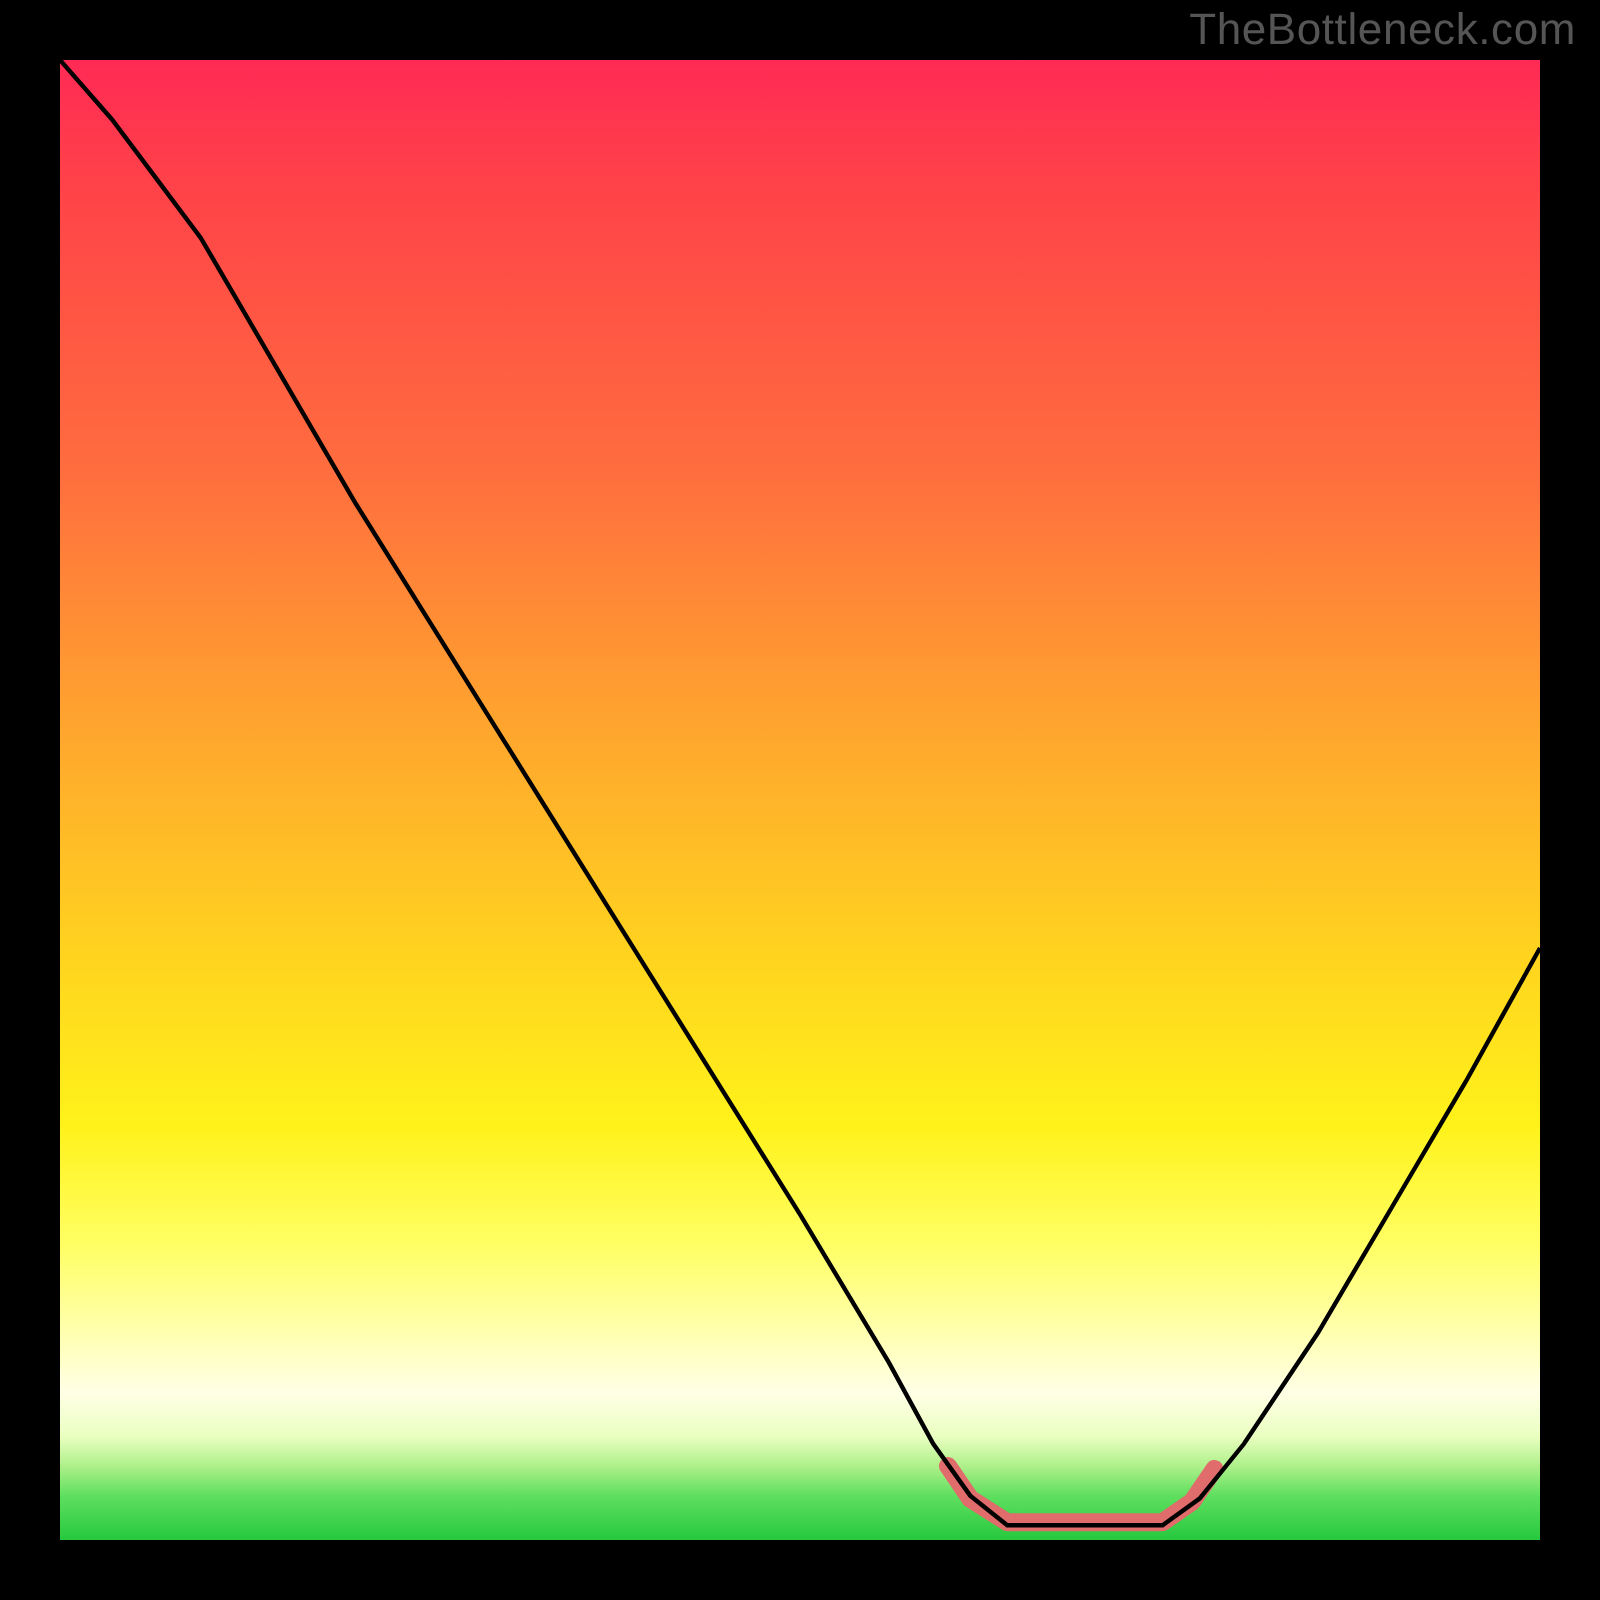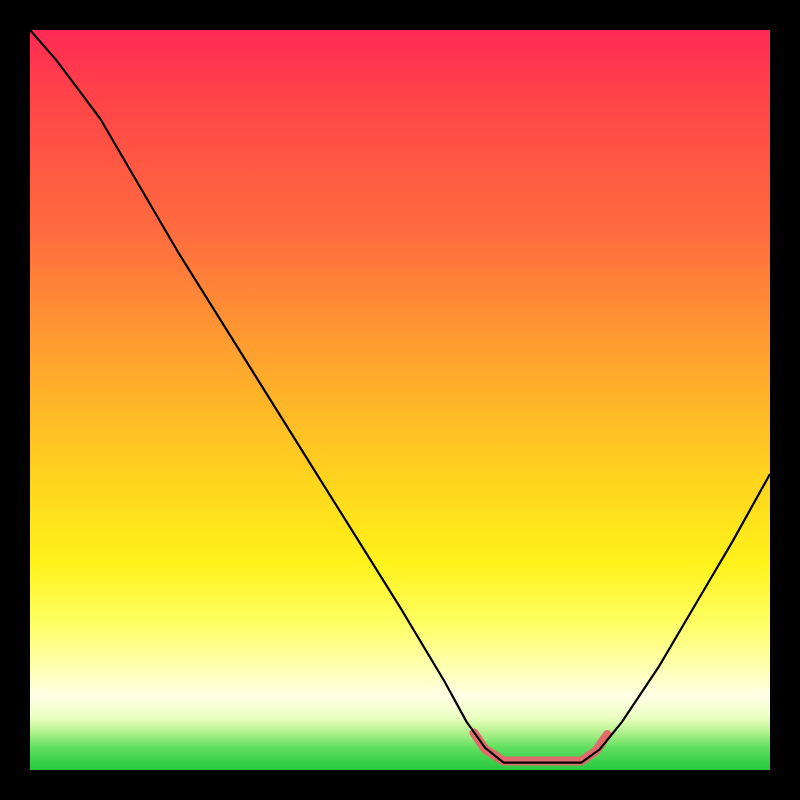--- a/index.html
+++ b/index.html
@@ -61,20 +61,21 @@
     inset: 0;
     width: 100%;
     height: 100%;
     display: block;
   }
 </style>
 </head>
 <body>
 
 <div class="stage">
+  <div class="watermark">TheBottleneck.com</div>
 
   <div class="plot">
     <div class="gradient"></div>
     <svg class="curve" viewBox="0 0 740 740" preserveAspectRatio="none">
       <path id="series-valley-highlight" d="M444.00 703.00 L455.10 719.28 L473.60 731.12 L518.00 731.12 L551.30 731.12 L566.10 720.76 L577.20 704.48" fill="none" stroke="#e06c6c" stroke-width="9" stroke-linecap="round" stroke-linejoin="round"></path>
       <path id="series-main-curve" d="M0.00 0.00 L25.90 29.60 L48.10 59.20 L70.30 88.80 L96.20 133.20 L148.00 222.00 L222.00 340.40 L296.00 458.80 L370.00 577.20 L414.40 651.20 L436.60 691.90 L455.10 717.80 L473.60 732.60 L518.00 732.60 L551.30 732.60 L569.80 719.28 L592.00 691.90 L629.00 636.40 L666.00 573.50 L703.00 510.60 L740.00 444.00" fill="none" stroke="#000000" stroke-width="2.2"></path>
     </svg>
   </div>
 </div>
 

